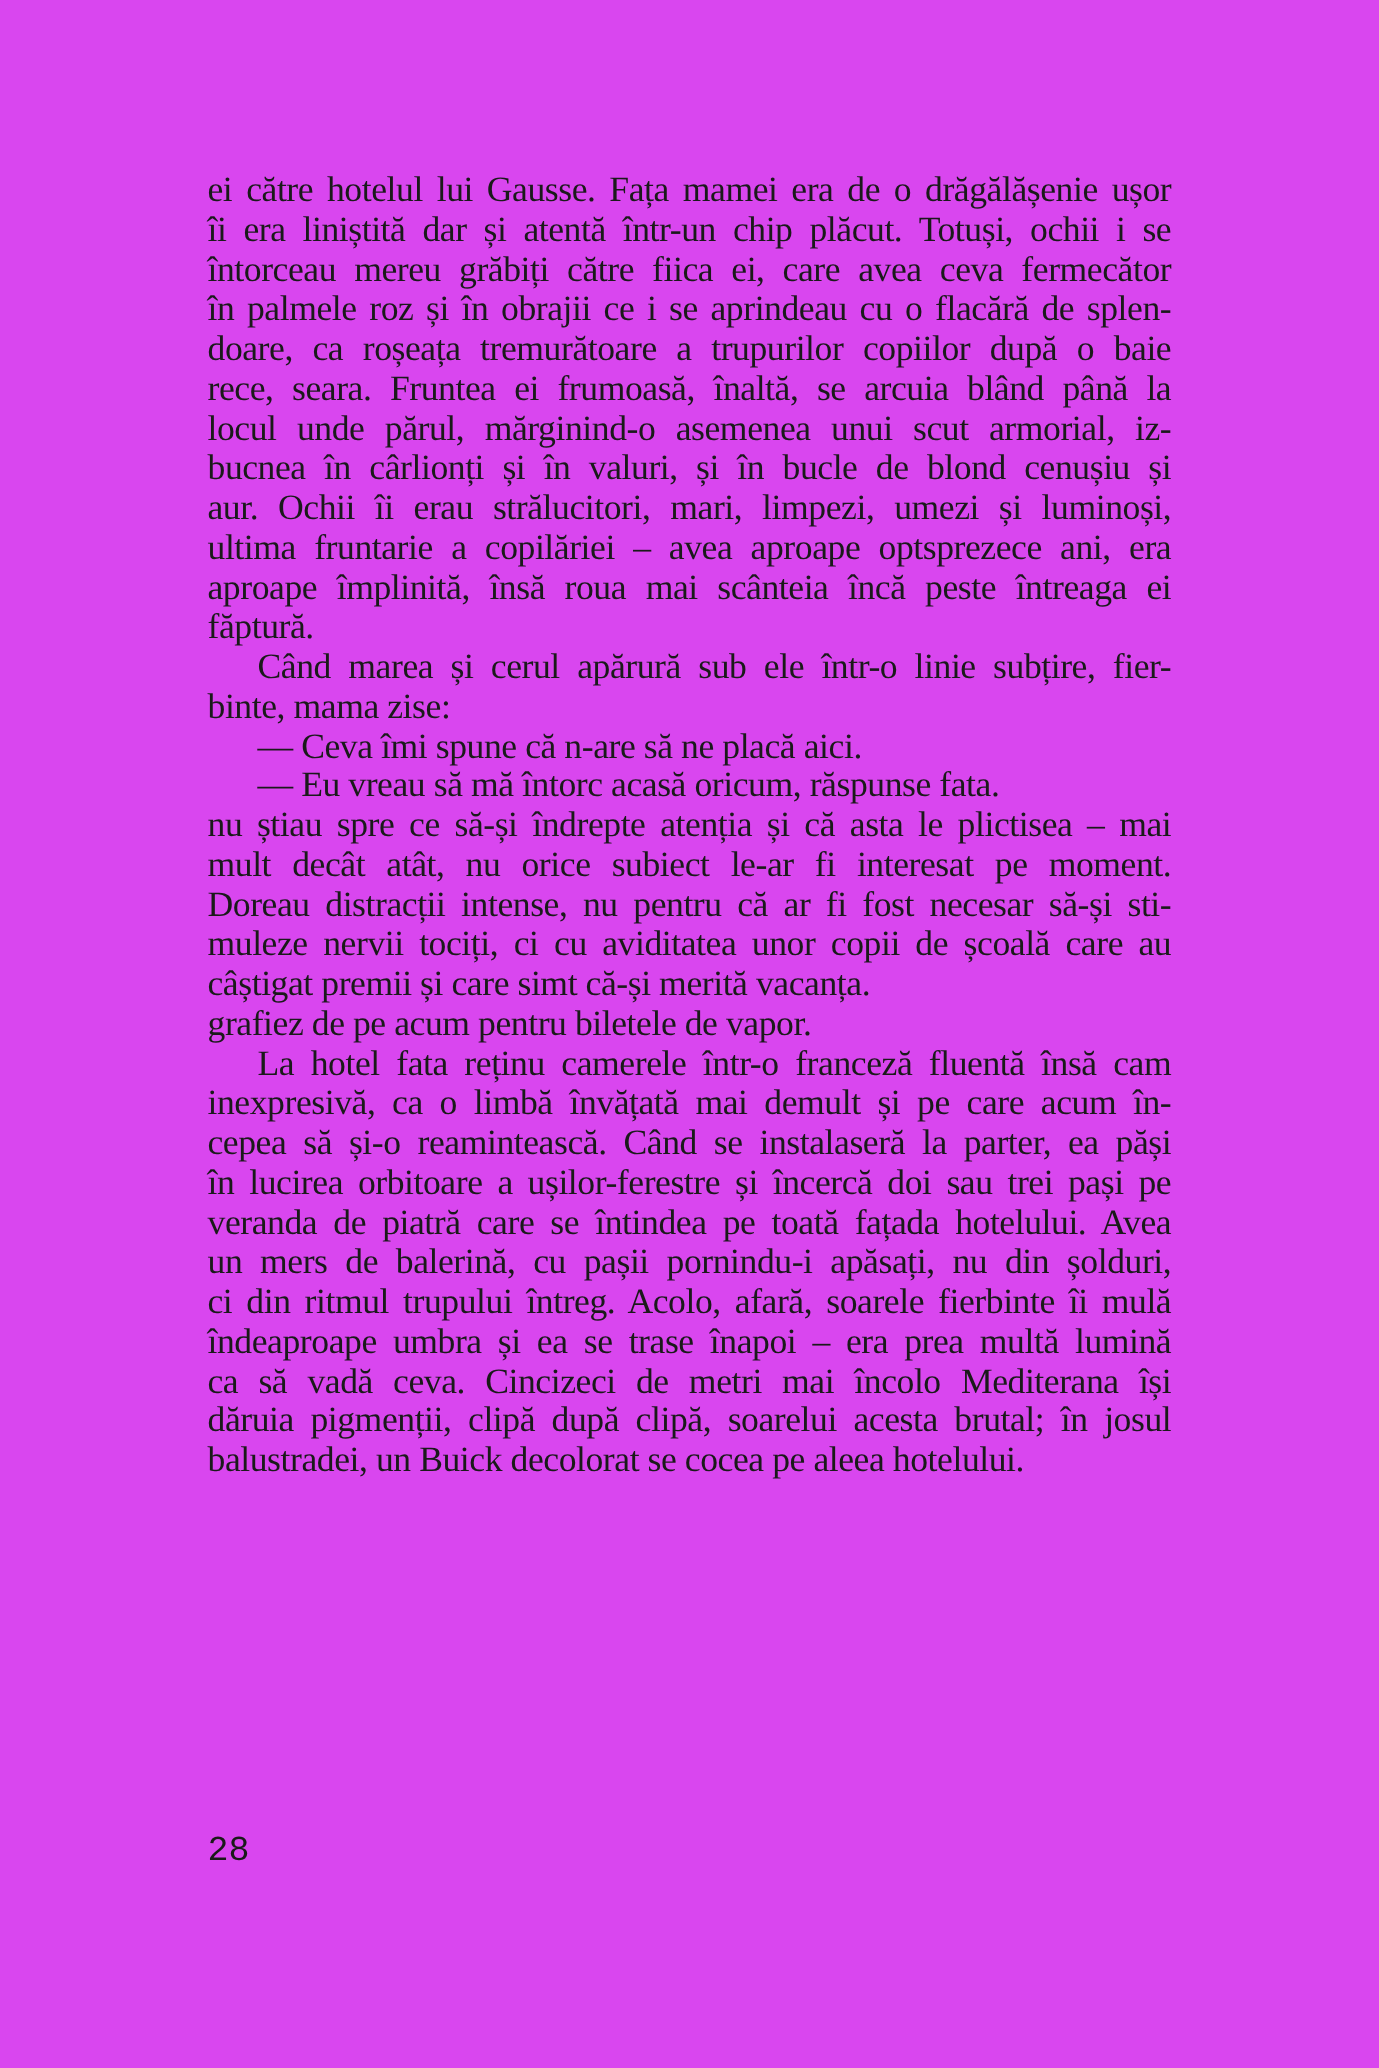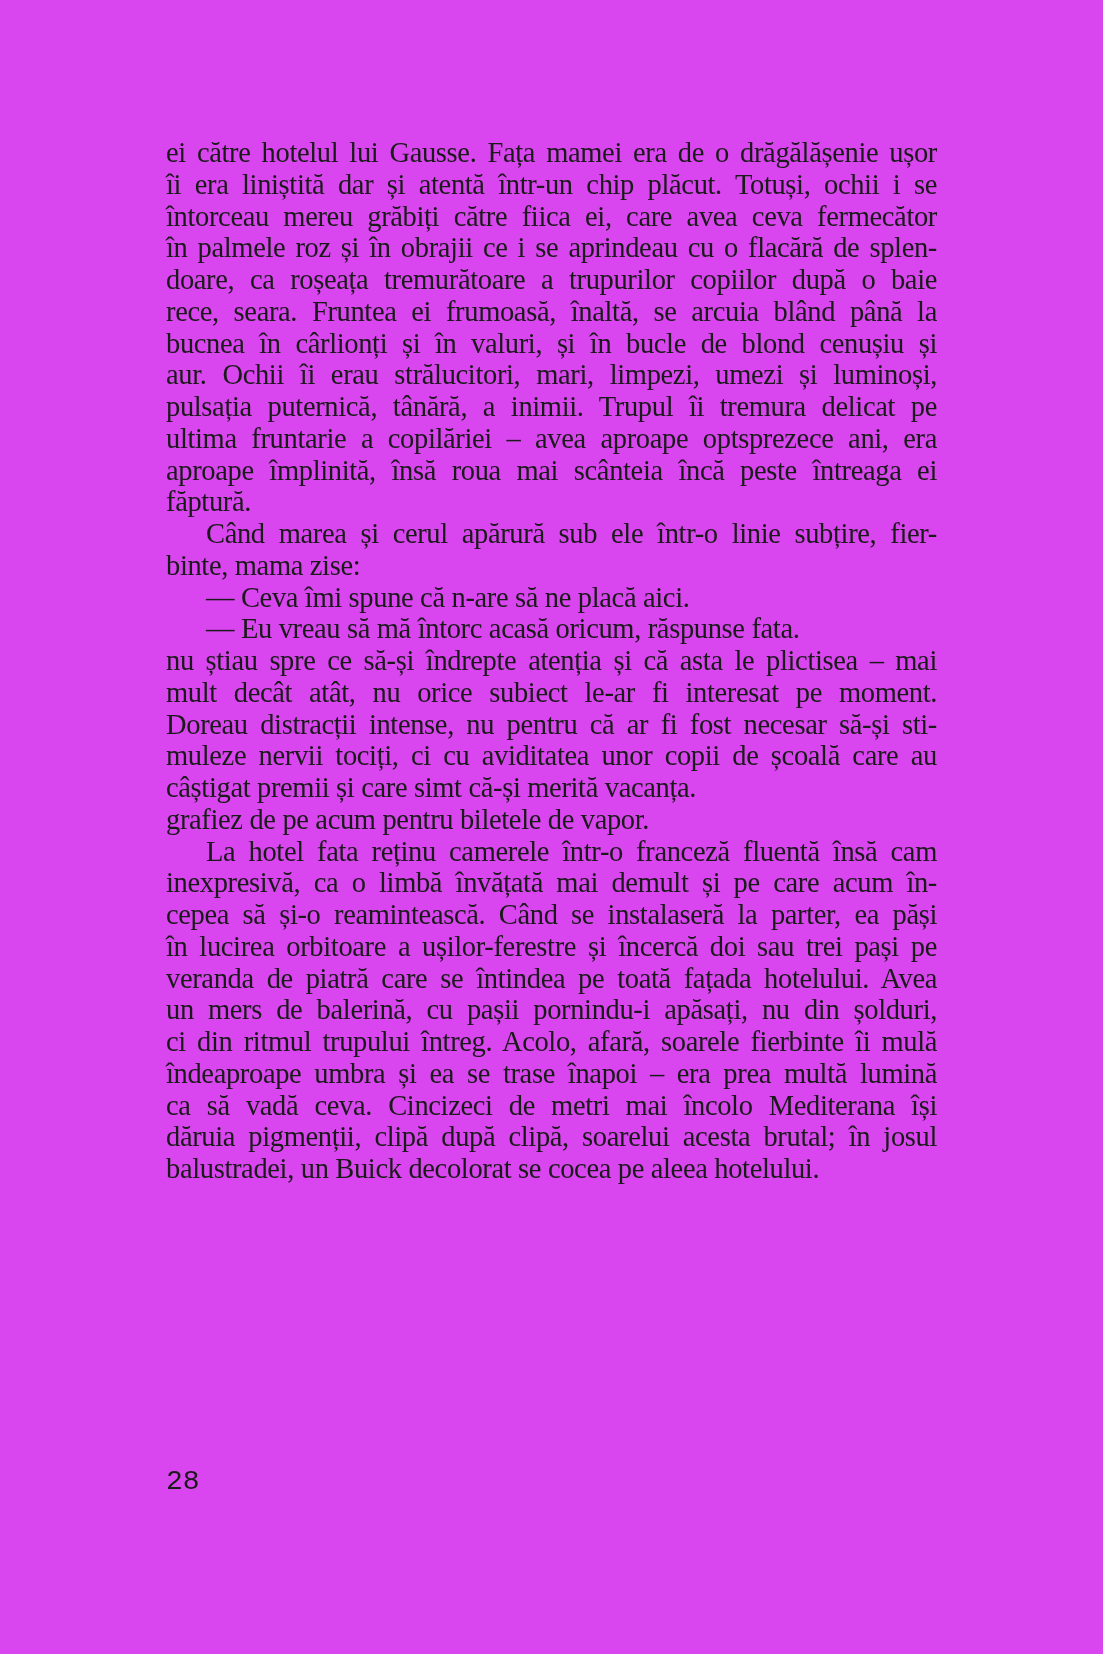--- a/index.html
+++ b/index.html
@@ -30,23 +30,23 @@
 
 <div class="page">
   <div class="text-block" id="text-block">
       <div>
         <span class="line">ei către hotelul lui Gausse. Fața mamei era de o drăgălășenie ușor</span>
         <span class="line">îi era liniștită dar și atentă într-un chip plăcut. Totuși, ochii i se</span>
         <span class="line">întorceau mereu grăbiți către fiica ei, care avea ceva fermecător</span>
         <span class="line">în palmele roz și în obrajii ce i se aprindeau cu o flacără de splen-</span>
         <span class="line">doare, ca roșeața tremurătoare a trupurilor copiilor după o baie</span>
         <span class="line">rece, seara. Fruntea ei frumoasă, înaltă, se arcuia blând până la</span>
+        <span class="line">locul unde părul, mărginind-o asemenea unui scut armorial, iz-</span>
         <span class="line">bucnea în cârlionți și în valuri, și în bucle de blond cenușiu și</span>
         <span class="line">aur. Ochii îi erau strălucitori, mari, limpezi, umezi și luminoși,</span>
-        <span class="line">pulsația puternică, tânără, a inimii. Trupul îi tremura delicat pe</span>
         <span class="line">ultima fruntarie a copilăriei – avea aproape optsprezece ani, era</span>
         <span class="line">aproape împlinită, însă roua mai scânteia încă peste întreaga ei</span>
         <span class="line last">făptură.</span>
       </div>
       <div>
         <span class="line indent">Când marea și cerul apărură sub ele într-o linie subțire, fier-</span>
         <span class="line last">binte, mama zise:</span>
       </div>
       <div>
         <span class="line indent last">— Ceva îmi spune că n-are să ne placă aici.</span>

